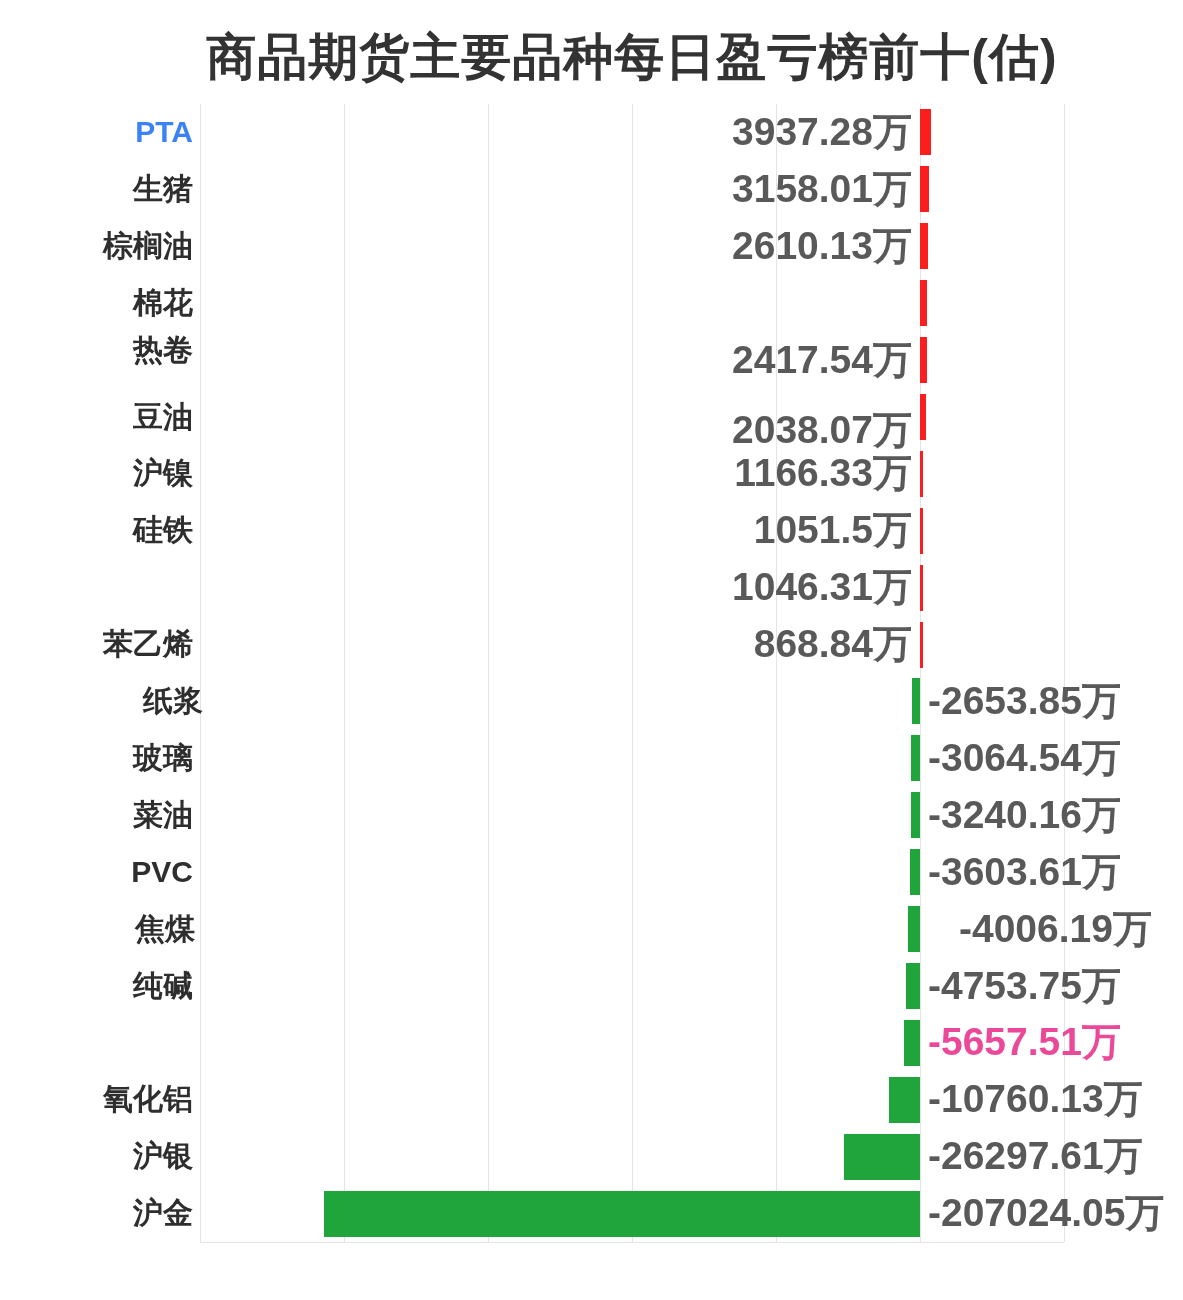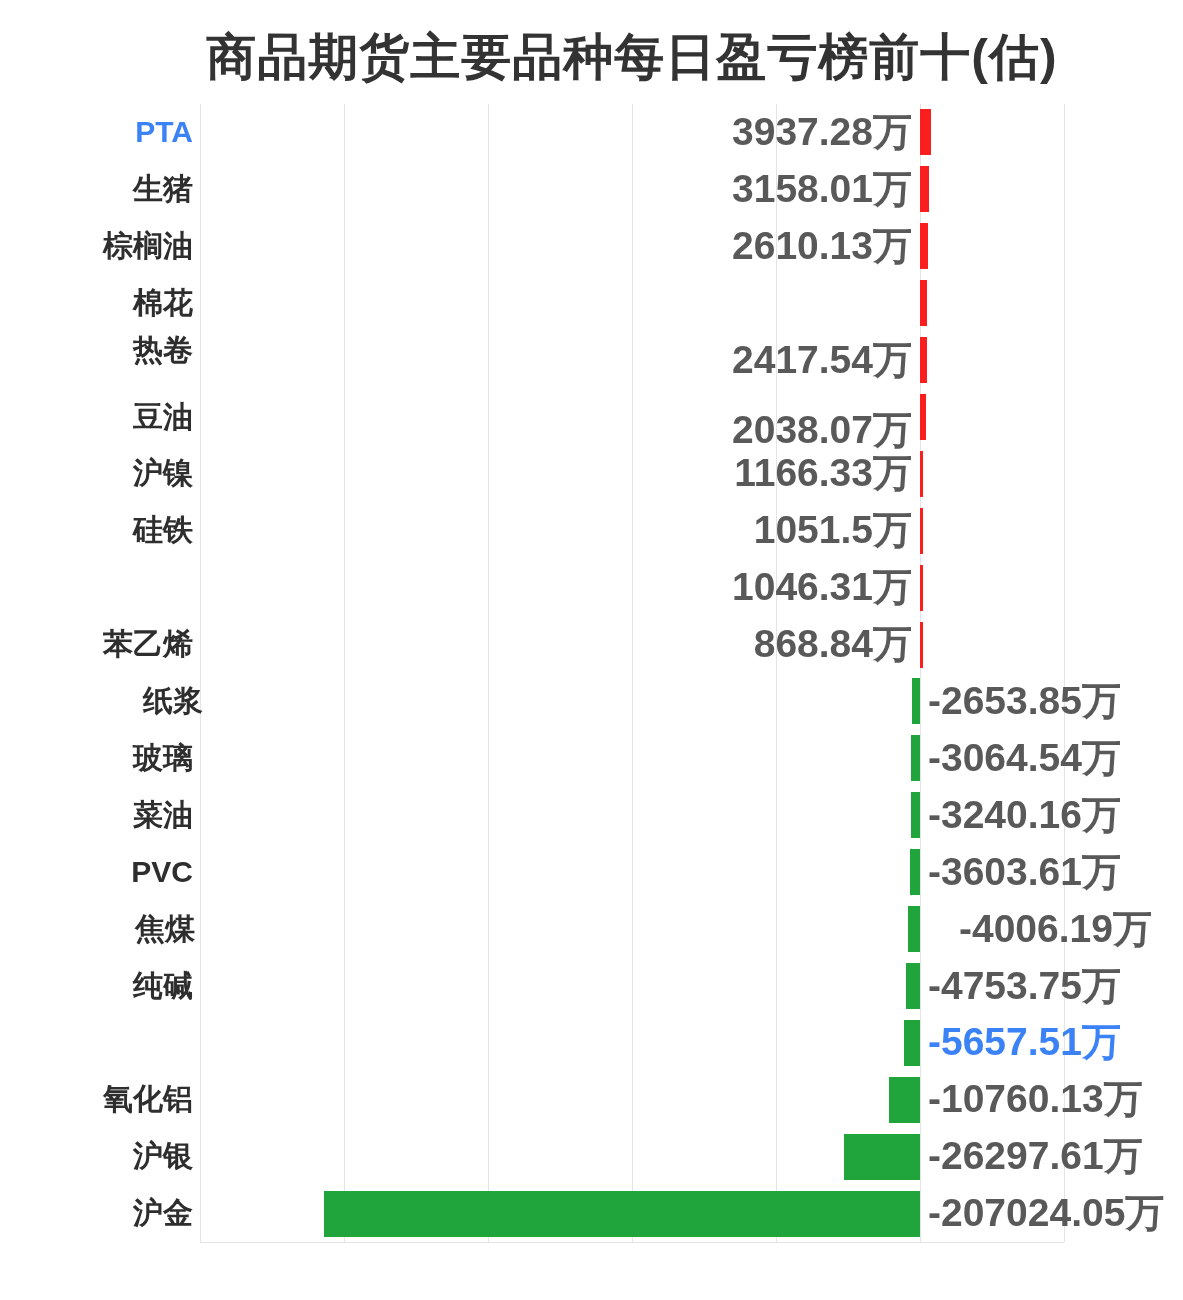--- a/index.html
+++ b/index.html
@@ -95,20 +95,20 @@
     <div class="category-label" style="left: 0px; width: 193px; top: 729.9px; height: 56.9px; line-height: 56.9px; color: rgb(46, 46, 46);">玻璃</div>
     <div class="value-label" style="top: 729.9px; height: 56.9px; line-height: 56.9px; color: rgb(89, 89, 89); left: 928px; text-align: left;">-3064.54万</div>
     <div class="category-label" style="left: 0px; width: 193px; top: 786.8px; height: 56.9px; line-height: 56.9px; color: rgb(46, 46, 46);">菜油</div>
     <div class="value-label" style="top: 786.8px; height: 56.9px; line-height: 56.9px; color: rgb(89, 89, 89); left: 928px; text-align: left;">-3240.16万</div>
     <div class="category-label" style="left: 0px; width: 193px; top: 843.7px; height: 56.9px; line-height: 56.9px; color: rgb(46, 46, 46);">PVC</div>
     <div class="value-label" style="top: 843.7px; height: 56.9px; line-height: 56.9px; color: rgb(89, 89, 89); left: 928px; text-align: left;">-3603.61万</div>
     <div class="category-label" style="left: 2px; width: 193px; top: 900.6px; height: 56.9px; line-height: 56.9px; color: rgb(46, 46, 46);">焦煤</div>
     <div class="value-label" style="top: 900.6px; height: 56.9px; line-height: 56.9px; color: rgb(89, 89, 89); left: 928px; text-align: left; margin-left: 31px;">-4006.19万</div>
     <div class="category-label" style="left: 0px; width: 193px; top: 957.5px; height: 56.9px; line-height: 56.9px; color: rgb(46, 46, 46);">纯碱</div>
     <div class="value-label" style="top: 957.5px; height: 56.9px; line-height: 56.9px; color: rgb(89, 89, 89); left: 928px; text-align: right;">-4753.75万</div>
-    <div class="value-label" style="top: 1014.4px; height: 56.9px; line-height: 56.9px; color: #3b82f6; left: 928px; text-align: left;">-5657.51万</div>
+    <div class="value-label" style="top: 1014.4px; height: 56.9px; line-height: 56.9px; color: #ec4899; left: 928px; text-align: left;">-5657.51万</div>
     <div class="category-label" style="left: 0px; width: 193px; top: 1071.3px; height: 56.9px; line-height: 56.9px; color: rgb(46, 46, 46);">氧化铝</div>
     <div class="value-label" style="top: 1071.3px; height: 56.9px; line-height: 56.9px; color: rgb(89, 89, 89); left: 928px; text-align: left;">-10760.13万</div>
     <div class="category-label" style="left: 0px; width: 193px; top: 1128.2px; height: 56.9px; line-height: 56.9px; color: rgb(46, 46, 46);">沪银</div>
     <div class="value-label" style="top: 1128.2px; height: 56.9px; line-height: 56.9px; color: rgb(89, 89, 89); left: 928px; text-align: left;">-26297.61万</div>
     <div class="category-label" style="left: 0px; width: 193px; top: 1185.1px; height: 56.9px; line-height: 56.9px; color: rgb(46, 46, 46);">沪金</div>
     <div class="value-label" style="top: 1185.1px; height: 56.9px; line-height: 56.9px; color: rgb(89, 89, 89); left: 928px; text-align: left;">-207024.05万</div>
   </div>
 
 </body></html>

